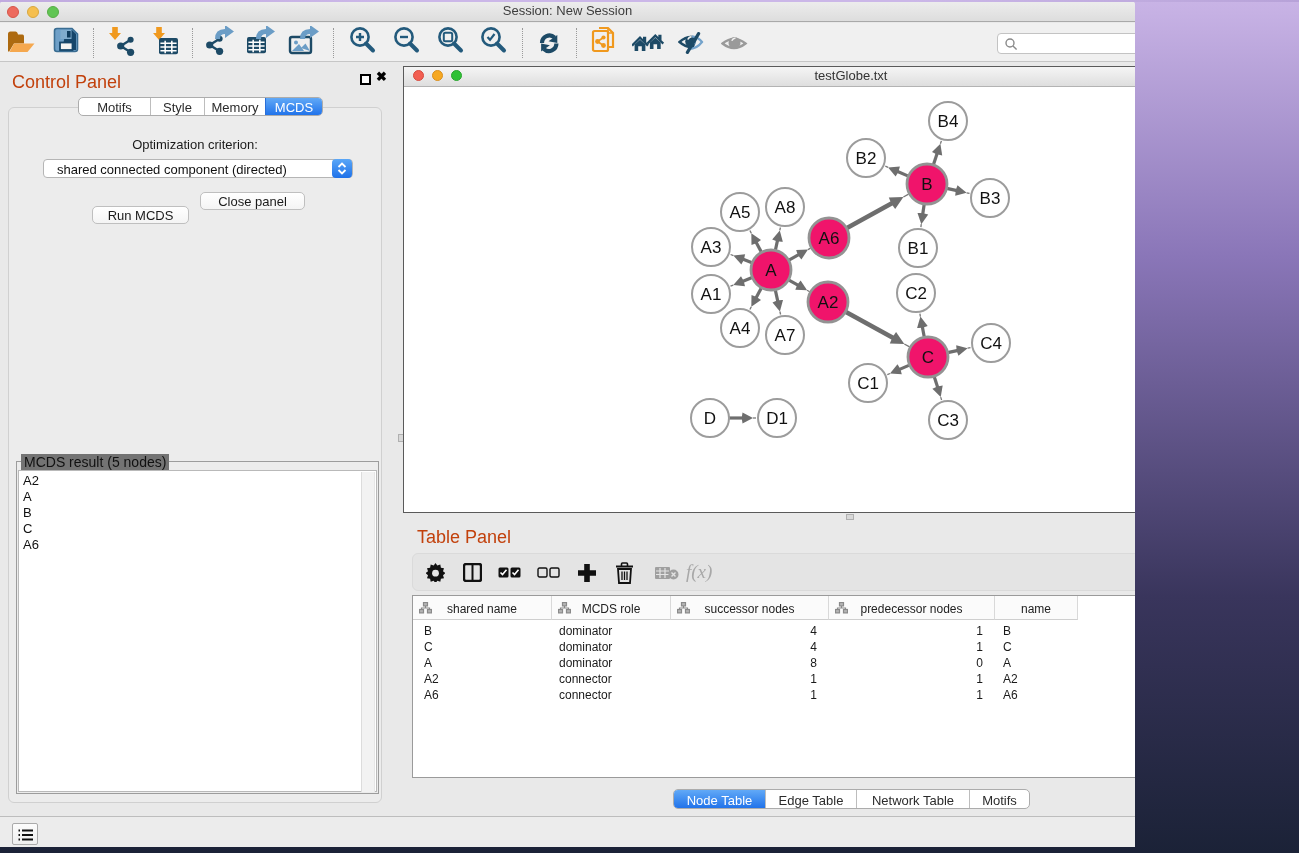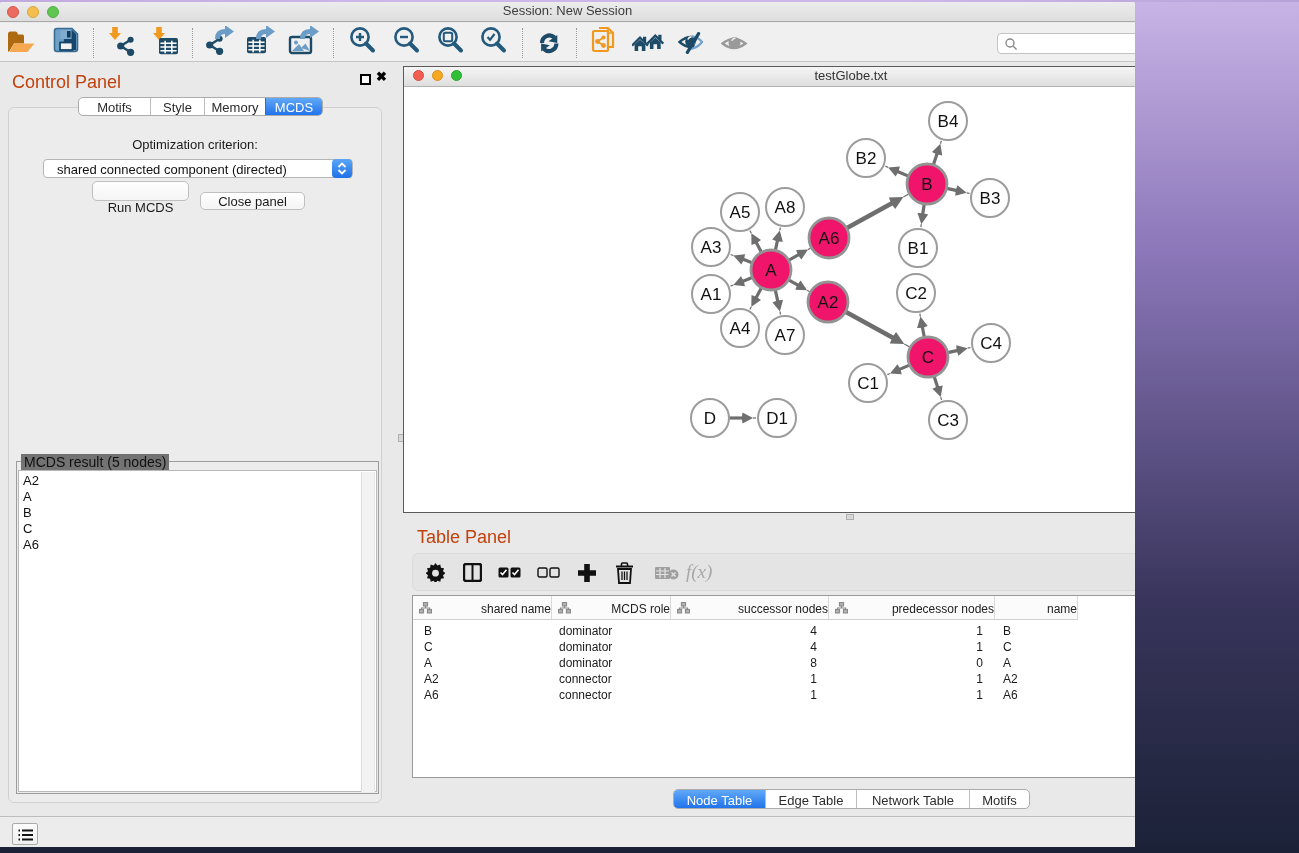--- a/index.html
+++ b/index.html
@@ -27,21 +27,21 @@
 .fieldset{position:absolute;border:1px solid #9c9c9c}
 .legend{position:absolute;background:#737373;font-size:14px;color:#111;padding:0 3px}
 .list{position:absolute;background:#fff;border:1px solid #b9b9b9;font-size:13px;color:#111}
 .nwin{position:absolute;left:403px;top:66px;width:896px;height:447px;border:1px solid #5a5a5a;background:#fff}
 .nwin .tb{position:absolute;left:0;top:0;width:100%;height:20px;background:linear-gradient(#f5f5f5,#dedede);border-bottom:1px solid #b3b3b3}
 .nwin .title{position:absolute;width:100%;top:1px;text-align:center;font-size:13px;color:#333}
 .mtl{position:absolute;top:3px;width:11px;height:11px;border-radius:50%}
 .tpanel{position:absolute;left:403px;top:520px;width:896px;height:297px;background:#e9e9e9}
 .ttable{position:absolute;left:9px;top:75px;width:878px;height:183px;background:#fff;border:1px solid #9a9a9a;font-size:12px;color:#1a1a1a}
 .th{position:absolute;top:0;height:24px;background:#fbfbfb;border-right:1px solid #d9d9d9;border-bottom:1px solid #cfcfcf}
-.th .lbl{position:absolute;width:100%;text-align:right;top:6px;font-size:12px;color:#222}
+.th .lbl{position:absolute;width:100%;text-align:center;top:6px;font-size:12px;color:#222}
 .statusbar{position:absolute;left:0;top:816px;width:100%;height:31px;background:#ececec;border-top:1px solid #bdbdbd}
 .btnsb{position:absolute;border:1px solid #aaaaaa;background:linear-gradient(#fcfcfc,#eeeeee);border-radius:2px}
 </style></head>
 <body>
 <div class="win">
 <div class="titlebar">
       <div class="t">Session: New Session</div>
       <div class="tl" style="left:7px;background:#ed6a5e;border:1px solid #d65549"></div>
       <div class="tl" style="left:27px;background:#f5bf4f;border:1px solid #d9a73e"></div>
       <div class="tl" style="left:47px;background:#61c554;border:1px solid #57ad46"></div>
@@ -181,21 +181,21 @@
         <div class="tab" style="width:61px">Memory</div>
         <div class="tab sel" style="width:57px">MCDS</div>
       </div>
       <div class="abs" style="left:0;top:74px;width:390px;text-align:center;font-size:13px;color:#1a1a1a">Optimization criterion:</div>
       <div class="dd" style="left:43px;top:96px;width:310px;height:19px">
         <div class="txt">shared connected component (directed)</div>
         <div class="spin"><svg width="20" height="19" viewBox="0 0 20 19">
             <path d="M6.5 8 L10 4.5 L13.5 8 M6.5 11 L10 14.5 L13.5 11" stroke="#fff" stroke-width="1.8" fill="none"></path>
           </svg></div>
       </div>
-      <div class="btn" style="left:92px;top:118px;width:97px;height:18px;padding-top:18px">Run MCDS</div>
+      <div class="btn" style="left:92px;top:143px;width:97px;height:18px;padding-top:1px">Run MCDS</div>
       <div class="btn" style="left:200px;top:129px;width:105px;height:18px;padding-top:1px">Close panel</div>
       <div class="fieldset" style="left:16px;top:398px;width:363px;height:333px"></div>
       <div class="legend" style="left:21px;top:391px">MCDS result (5 nodes)</div>
       <div class="list" style="left:18px;top:407px;width:359px;height:322px">
         <div style="padding:2px 0 0 4px;line-height:16px">A2<br>A<br>B<br>C<br>A6</div>
         <div class="abs" style="right:1px;top:1px;width:14px;height:320px;background:#f2f2f2;border-left:1px solid #dcdcdc;border-right:1px solid #e6e6e6"></div>
       </div>
     </div>
 <div class="abs" style="left:398px;top:434px;width:7px;height:8px;background:#d8d8d8;border:1px solid #b0b0b0"></div>
     <div class="abs" style="left:846px;top:514px;width:8px;height:6px;background:#d8d8d8;border:1px solid #b0b0b0"></div>

